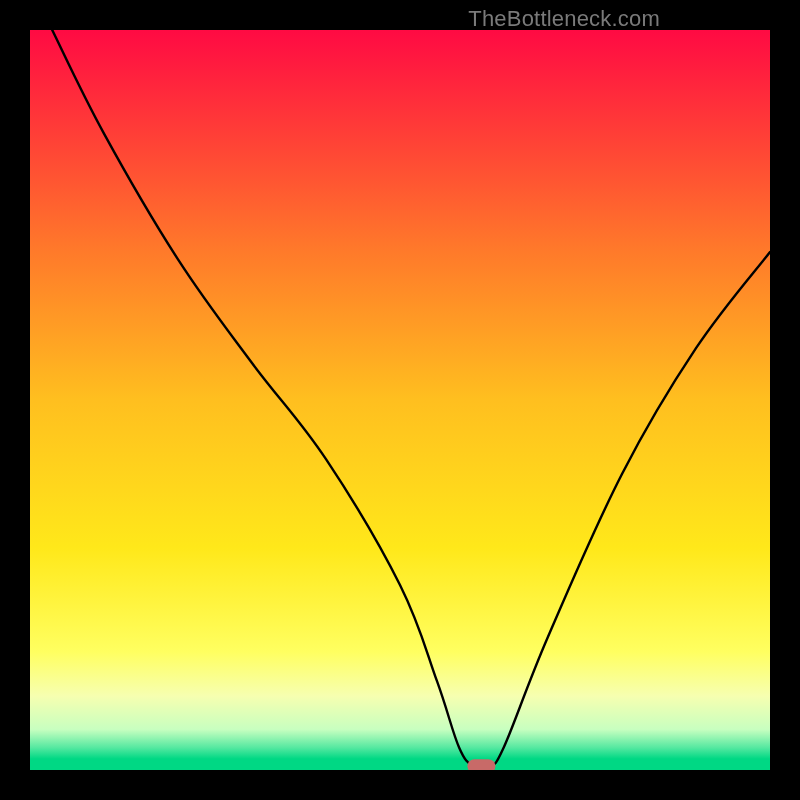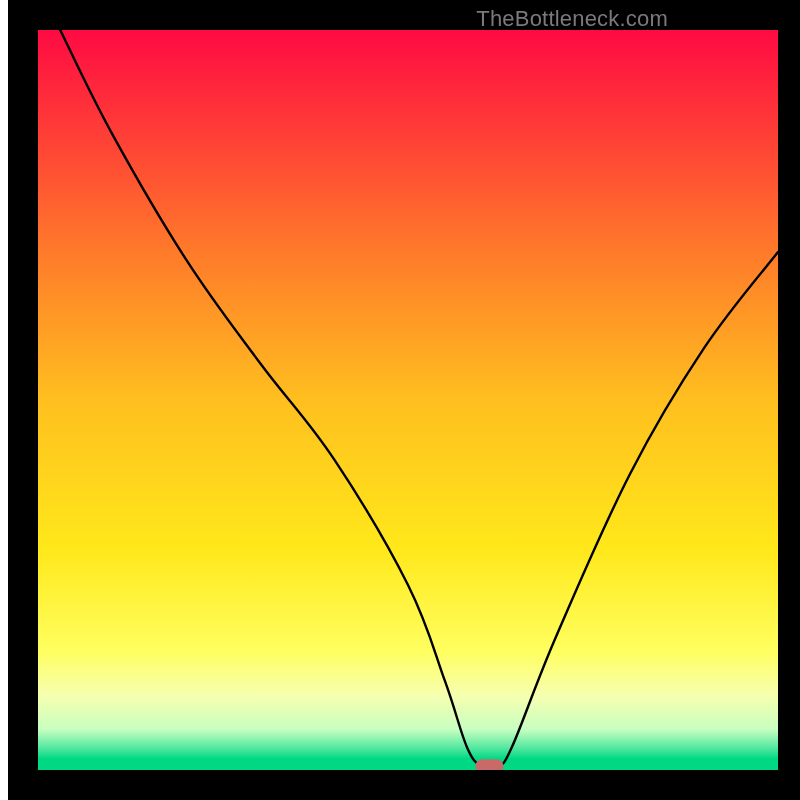--- a/index.html
+++ b/index.html
@@ -6,21 +6,21 @@
     margin: 0;
     padding: 0;
     background: #fff;
     width: 800px;
     height: 800px;
     position: relative;
     font-family: Arial, Helvetica, sans-serif;
   }
   .frame {
     position: absolute;
-    left: 8px;
+    left: 0;
     top: 0;
     width: 672px;
     height: 800px;
     border-radius: 8px;
   }
   .watermark {
     position: absolute;
     top: 6px;
     right: 12px;
     font-size: 22px;

